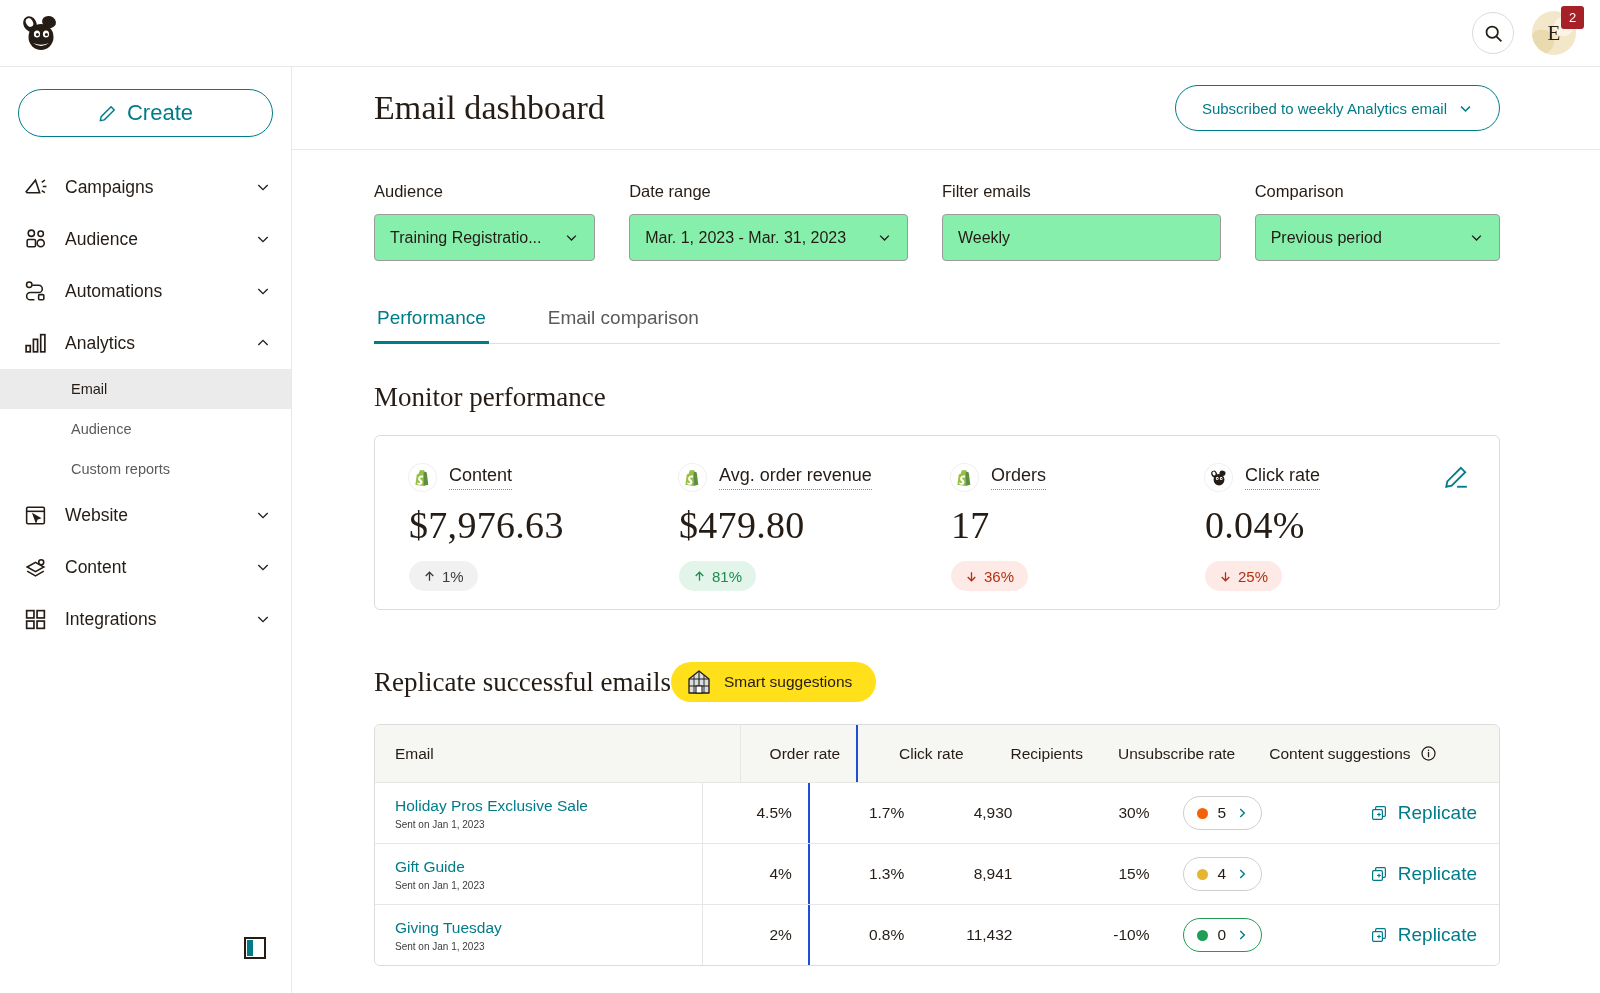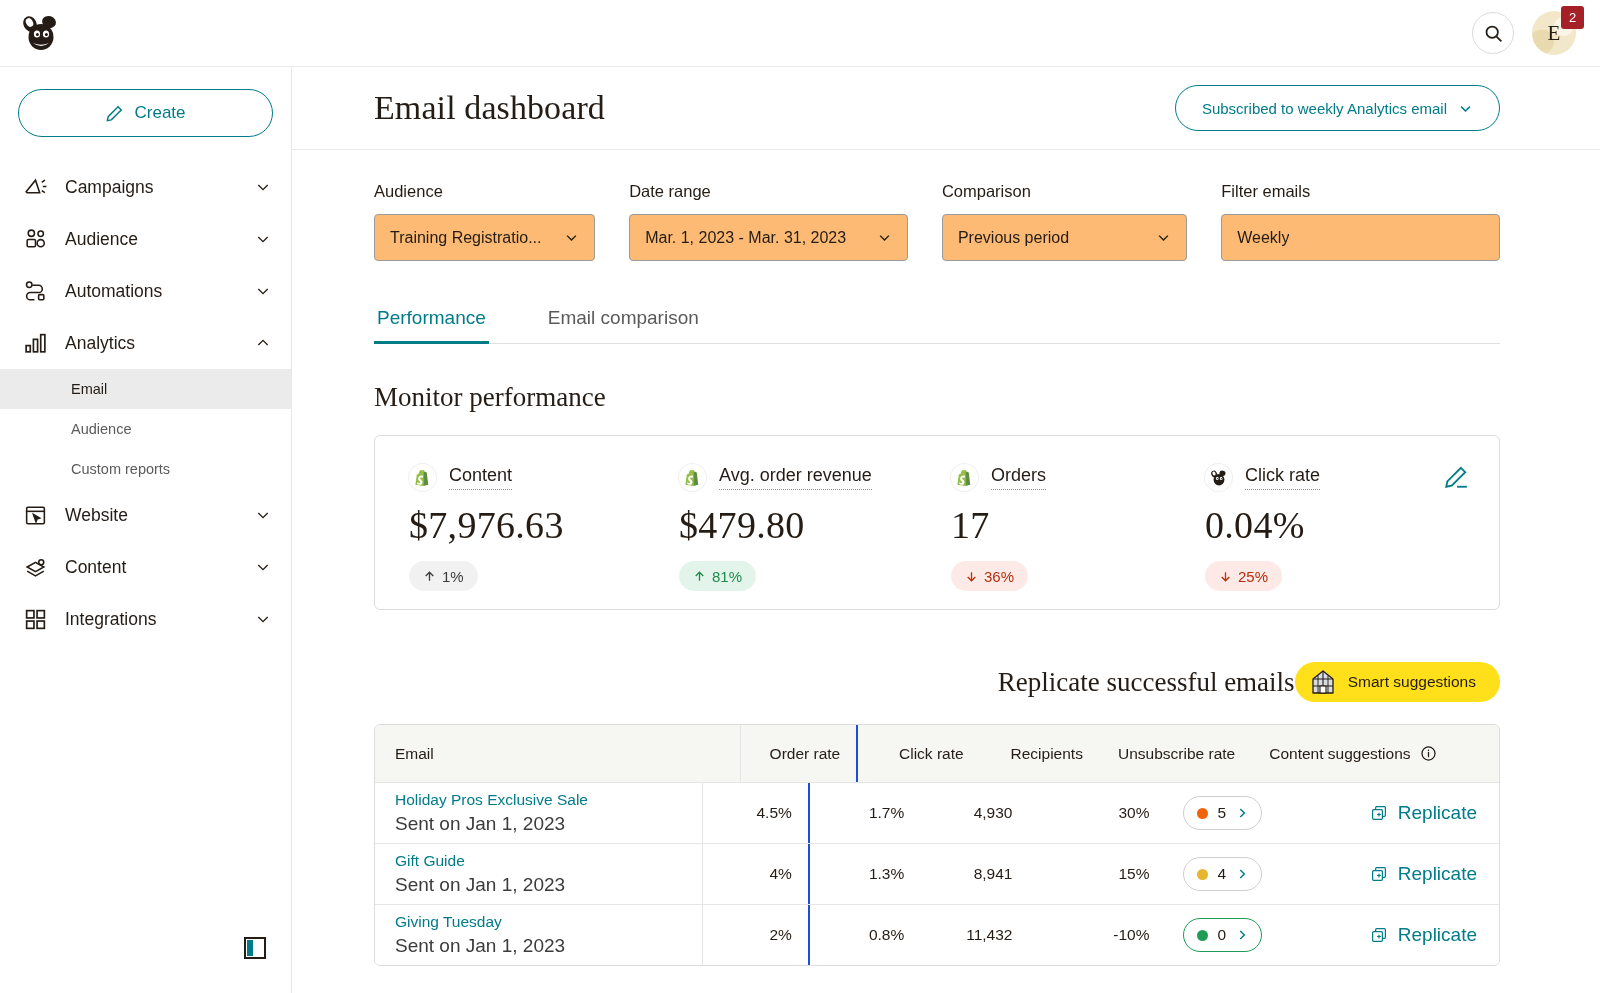--- a/index.html
+++ b/index.html
@@ -60,21 +60,21 @@
     width: 292px; flex: 0 0 292px;
     border-right: 1px solid #e8e8e8;
     background: #fff; position: relative;
     display: flex; flex-direction: column;
   }
   .create-btn {
     margin: 22px 18px 10px 18px;
     height: 48px; border: 1px solid #007c89; border-radius: 26px;
     color: #007c89; background: #fff;
     display: flex; align-items: center; justify-content: center; gap: 10px;
-    font-size: 17px; cursor: pointer;
+    font-size: 22px; cursor: pointer;
   }
   .nav { margin-top: 14px; }
   .nav-item {
     height: 52px; display: flex; align-items: center;
     padding: 0 20px 0 22px; cursor: pointer; gap: 17px;
   }
   .nav-item .nv-label { font-size: 17.5px; color: #241c15; flex: 1; }
   .nav-ico { width: 26px; height: 26px; display: flex; align-items: center; justify-content: center; }
   .sub-item {
     height: 40px; display: flex; align-items: center;
@@ -110,21 +110,21 @@
   
   .filters { display: flex; gap: 34px; padding-top: 32px; }
   .filter-group { display: flex; flex-direction: column; }
   .filter-group.w1 { width: 238px; }
   .filter-group.w2 { width: 300px; }
   .filter-group.w3 { width: 264px; }
   .filter-group.w4 { width: 300px; }
   .filter-label { font-size: 16.5px; color: #241c15; margin-bottom: 13px; }
   .filter-ctl {
     height: 47px; border: 1px solid #9b9b9b; border-radius: 4px;
-    background: #fdba74; display: flex; align-items: center;
+    background: #86efac; display: flex; align-items: center;
     padding: 0 15px; font-size: 16px; color: #241c15; cursor: pointer;
     justify-content: space-between; gap: 8px;
   }
   .filter-ctl .val { overflow: hidden; white-space: nowrap; text-overflow: ellipsis; }
   .filter-ctl.plain { cursor: text; }
 
   
   .tabs { display: flex; gap: 56px; margin-top: 46px; border-bottom: 1px solid #e0e0e0; }
   .tab {
     padding: 0 3px 12px 3px; font-size: 19px; color: #5a5a5a;
@@ -165,21 +165,21 @@
     height: 30px; padding: 0 14px; border-radius: 16px;
     font-size: 15px;
   }
   .delta.neutral { background: #f1f1f1; color: #3c3c3c; }
   .delta.up { background: #e3f5ea; color: #1f8a4c; }
   .delta.down { background: #fdeae7; color: #b3300f; }
   .edit-pencil { position: absolute; right: 30px; top: 28px; cursor: pointer; }
 
   
   .rep-head {
-    margin-top: 52px; display: flex; align-items: center; justify-content: flex-end;
+    margin-top: 52px; display: flex; align-items: center; justify-content: flex-start;
   }
   .smart-pill {
     background: #ffe01b; border-radius: 22px; height: 40px;
     display: flex; align-items: center; gap: 11px;
     padding: 0 24px 0 14px; font-size: 15.5px; color: #241c15; cursor: pointer;
   }
 
   
   .table { margin-top: 22px; border: 1px solid #dcdcdc; border-radius: 6px; overflow: hidden; }
   .trow { display: flex; align-items: stretch; }
@@ -189,21 +189,21 @@
   .tcell { padding: 0 10px; display: flex; align-items: center; }
   .c-email { width: 375px; padding-left: 20px; border-right: 1px solid #e6e6e6; }
   .c-order { width: 120px; justify-content: flex-end; padding-right: 16px; border-right: 2px solid #1d4ed8; }
   .c-click { width: 120px; justify-content: flex-end; padding-right: 12px; }
   .c-recip { width: 118px; justify-content: flex-end; padding-right: 8px; }
   .c-unsub { width: 160px; justify-content: flex-end; padding-right: 12px; }
   .c-sugg { width: 225px; padding-left: 22px; }
   .c-act { flex: 1; justify-content: flex-end; padding-right: 22px; }
   .email-cell { display: flex; flex-direction: column; justify-content: center; gap: 4px; }
   .email-name { color: #007c89; font-size: 15.5px; cursor: pointer; }
-  .email-sub { color: #3c3c3c; font-size: 19px; }
+  .email-sub { color: #3c3c3c; font-size: 10px; }
   .num { font-size: 15.5px; color: #241c15; }
   .sugg-pill {
     display: inline-flex; align-items: center; gap: 9px;
     height: 34px; padding: 0 12px 0 13px; border-radius: 18px;
     border: 1px solid #cfcfcf; background: #fff; cursor: pointer;
   }
   .sugg-pill.green { border-color: #1f9d55; }
   .dot { width: 11px; height: 11px; border-radius: 50%; }
   .sugg-count { font-size: 15.5px; }
   .replicate-link {
@@ -409,33 +409,33 @@
           </div>
           <div class="filter-group w2">
             <div class="filter-label">Date range</div>
             <div class="filter-ctl">
               <span class="val">Mar. 1, 2023 - Mar. 31, 2023</span>
               <svg width="15" height="15" viewBox="0 0 24 24" fill="none" stroke="#241c15" stroke-width="2.2">
                   <path d="M5 9l7 7 7-7"></path>
                 </svg>
             </div>
           </div>
+          <div class="filter-group w4">
+            <div class="filter-label">Filter emails</div>
+            <div class="filter-ctl plain">
+              <span class="val">Weekly</span>
+            </div>
+          </div>
           <div class="filter-group w3">
             <div class="filter-label">Comparison</div>
             <div class="filter-ctl">
               <span class="val">Previous period</span>
               <svg width="15" height="15" viewBox="0 0 24 24" fill="none" stroke="#241c15" stroke-width="2.2">
                   <path d="M5 9l7 7 7-7"></path>
                 </svg>
-            </div>
-          </div>
-          <div class="filter-group w4">
-            <div class="filter-label">Filter emails</div>
-            <div class="filter-ctl plain">
-              <span class="val">Weekly</span>
             </div>
           </div>
         </div>
 
         <div class="tabs">
           <div class="tab active">
             <span>Performance</span>
           </div>
           <div class="tab">
             <span>Email comparison</span>

